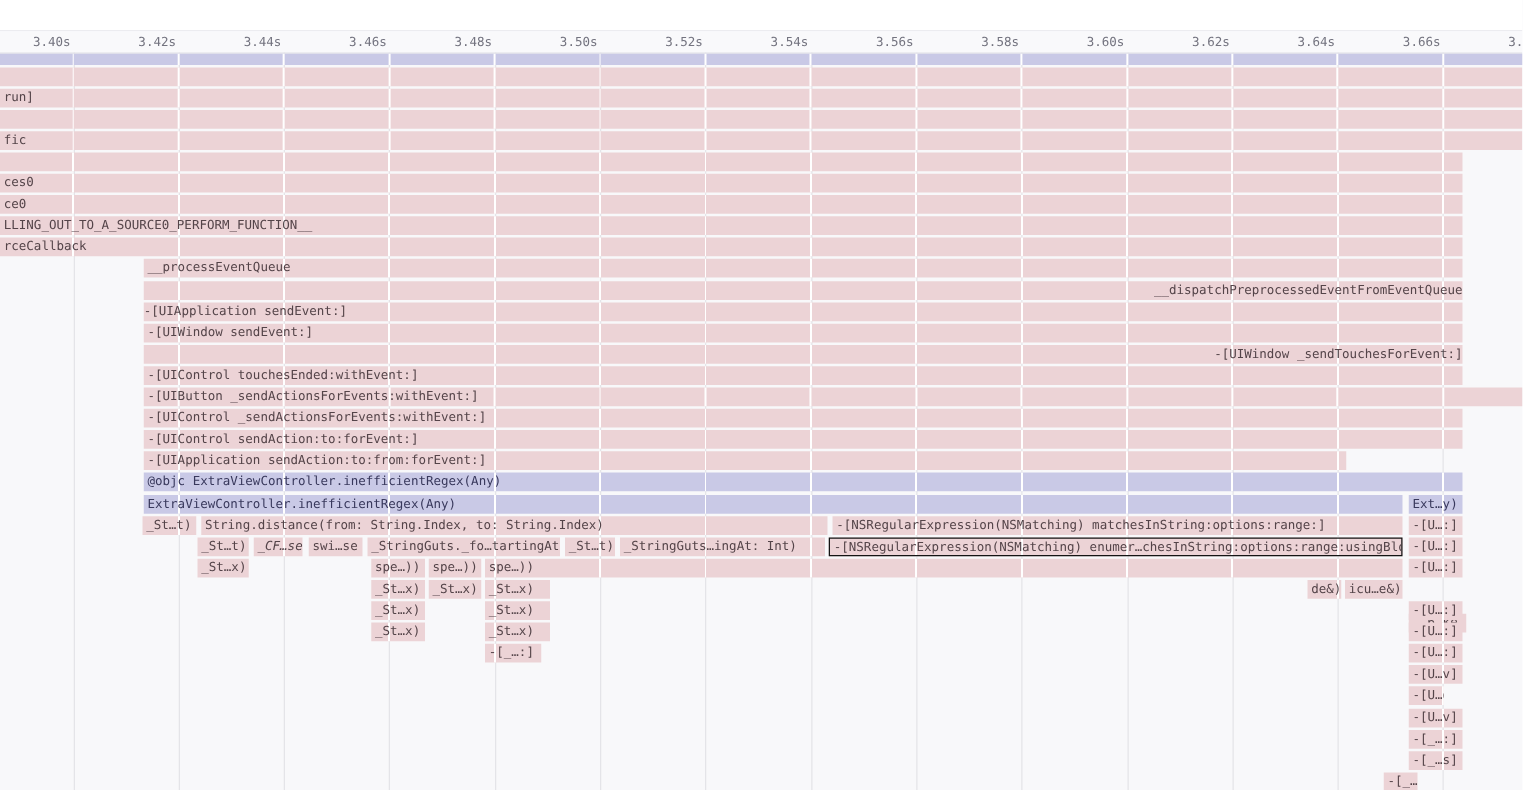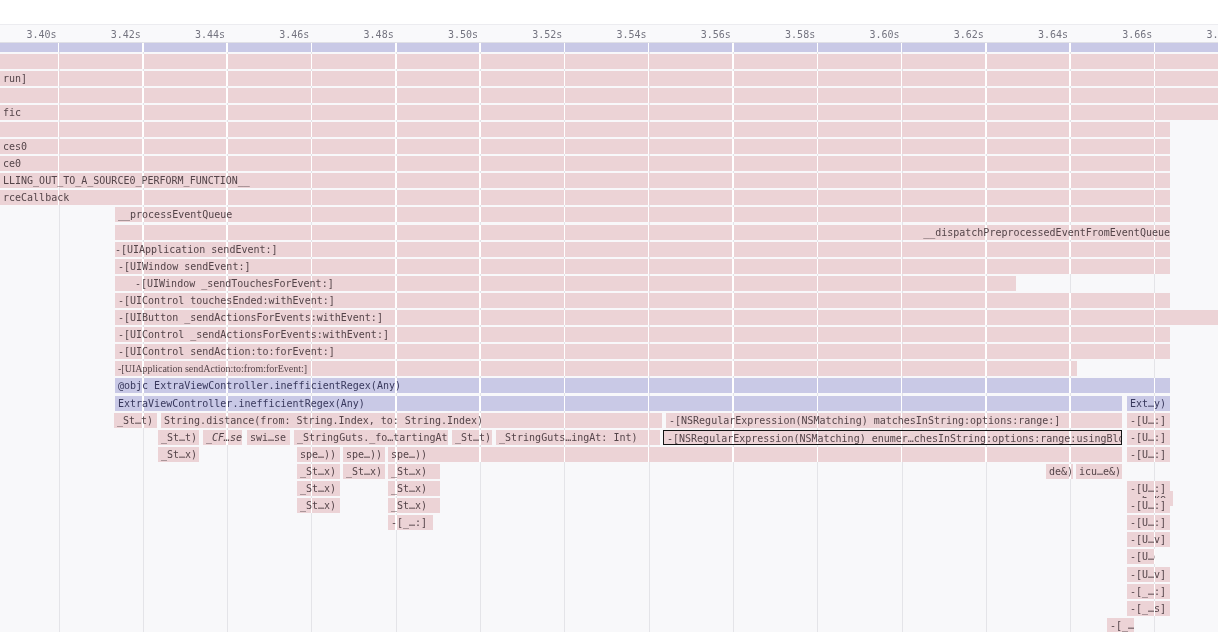--- a/index.html
+++ b/index.html
@@ -83,26 +83,26 @@
       <div class="bar" style="left: -20px; top: 104.8px; width: 1238px; height: 15px; line-height: 15px; padding-left: 23px;">fic</div>
       <div class="bar" style="left: -20px; top: 121.9px; width: 1190px; height: 15px; line-height: 15px; padding-left: 23px;"></div>
       <div class="bar" style="left: -20px; top: 139px; width: 1190px; height: 15px; line-height: 15px; padding-left: 23px;">ces0</div>
       <div class="bar" style="left: -20px; top: 156.1px; width: 1190px; height: 15px; line-height: 15px; padding-left: 23px;">ce0</div>
       <div class="bar" style="left: -20px; top: 173.2px; width: 1190px; height: 15px; line-height: 15px; padding-left: 23px;">LLING_OUT_TO_A_SOURCE0_PERFORM_FUNCTION__</div>
       <div class="bar" style="left: -20px; top: 190.3px; width: 1190px; height: 15px; line-height: 15px; padding-left: 23px;">rceCallback</div>
       <div class="bar" style="left: 115px; top: 207.4px; width: 1055px; height: 15px; line-height: 15px; padding-left: 3px;">__processEventQueue</div>
       <div class="bar" style="left: 115px; top: 224.5px; width: 1055px; height: 15px; line-height: 15px; padding-left: 3px; text-align: right;">__dispatchPreprocessedEventFromEventQueue</div>
       <div class="bar" style="left: 115px; top: 241.6px; width: 1055px; height: 15px; line-height: 15px; padding-left: 0;">-[UIApplication sendEvent:]</div>
       <div class="bar" style="left: 115px; top: 258.7px; width: 1055px; height: 15px; line-height: 15px; padding-left: 3px;">-[UIWindow sendEvent:]</div>
-      <div class="bar" style="left: 115px; top: 275.8px; width: 901px; height: 15px; line-height: 15px; padding-left: 20px;">-[UIWindow _sendTouchesForEvent:]</div>
+      <div class="bar" style="left: 115px; top: 275.8px; width: 1055px; height: 15px; line-height: 15px; padding-left: 20px; text-align: right;">-[UIWindow _sendTouchesForEvent:]</div>
       <div class="bar" style="left: 115px; top: 292.9px; width: 1055px; height: 15px; line-height: 15px; padding-left: 3px;">-[UIControl touchesEnded:withEvent:]</div>
       <div class="bar" style="left: 115px; top: 310px; width: 1160px; height: 15px; line-height: 15px; padding-left: 3px;">-[UIButton _sendActionsForEvents:withEvent:]</div>
       <div class="bar" style="left: 115px; top: 327.1px; width: 1055px; height: 15px; line-height: 15px; padding-left: 3px;">-[UIControl _sendActionsForEvents:withEvent:]</div>
       <div class="bar" style="left: 115px; top: 344.2px; width: 1055px; height: 15px; line-height: 15px; padding-left: 3px;">-[UIControl sendAction:to:forEvent:]</div>
-      <div class="bar" style="left: 115px; top: 361.3px; width: 962px; height: 15px; line-height: 15px; padding-left: 3px; font-family: Liberation Serif, serif;">-[UIApplication sendAction:to:from:forEvent:]</div>
+      <div class="bar" style="left: 115px; top: 361.3px; width: 962px; height: 15px; line-height: 15px; padding-left: 3px;">-[UIApplication sendAction:to:from:forEvent:]</div>
       <div class="bar lav" style="left: 115px; top: 378.4px; width: 1055px; height: 15px; line-height: 15px; padding-left: 3px;">@objc ExtraViewController.inefficientRegex(Any)</div>
       <div class="bar lav" style="left: 115px; top: 395.5px; width: 1007px; height: 15px; line-height: 15px; padding-left: 3px;">ExtraViewController.inefficientRegex(Any)</div>
       <div class="bar lav" style="left: 1127px; top: 395.5px; width: 43px; height: 15px; line-height: 15px; padding-left: 3px;">Ext…y)</div>
       <div class="bar" style="left: 114px; top: 412.6px; width: 43px; height: 15px; line-height: 15px; padding-left: 3px;">_St…t)</div>
       <div class="bar" style="left: 161px; top: 412.6px; width: 501px; height: 15px; line-height: 15px; padding-left: 3px;">String.distance(from: String.Index, to: String.Index)</div>
       <div class="bar" style="left: 666px; top: 412.6px; width: 456px; height: 15px; line-height: 15px; padding-left: 3px;">-[NSRegularExpression(NSMatching) matchesInString:options:range:]</div>
       <div class="bar" style="left: 1127px; top: 412.6px; width: 43px; height: 15px; line-height: 15px; padding-left: 3px;">-[U…:]</div>
       <div class="bar" style="left: 158px; top: 429.7px; width: 41px; height: 15px; line-height: 15px; padding-left: 3px;">_St…t)</div>
       <div class="bar" style="left: 203px; top: 429.7px; width: 39px; height: 15px; line-height: 15px; padding-left: 3px; font-style: italic;">_CF…se</div>
       <div class="bar" style="left: 247px; top: 429.7px; width: 43px; height: 15px; line-height: 15px; padding-left: 3px;">swi…se</div>

